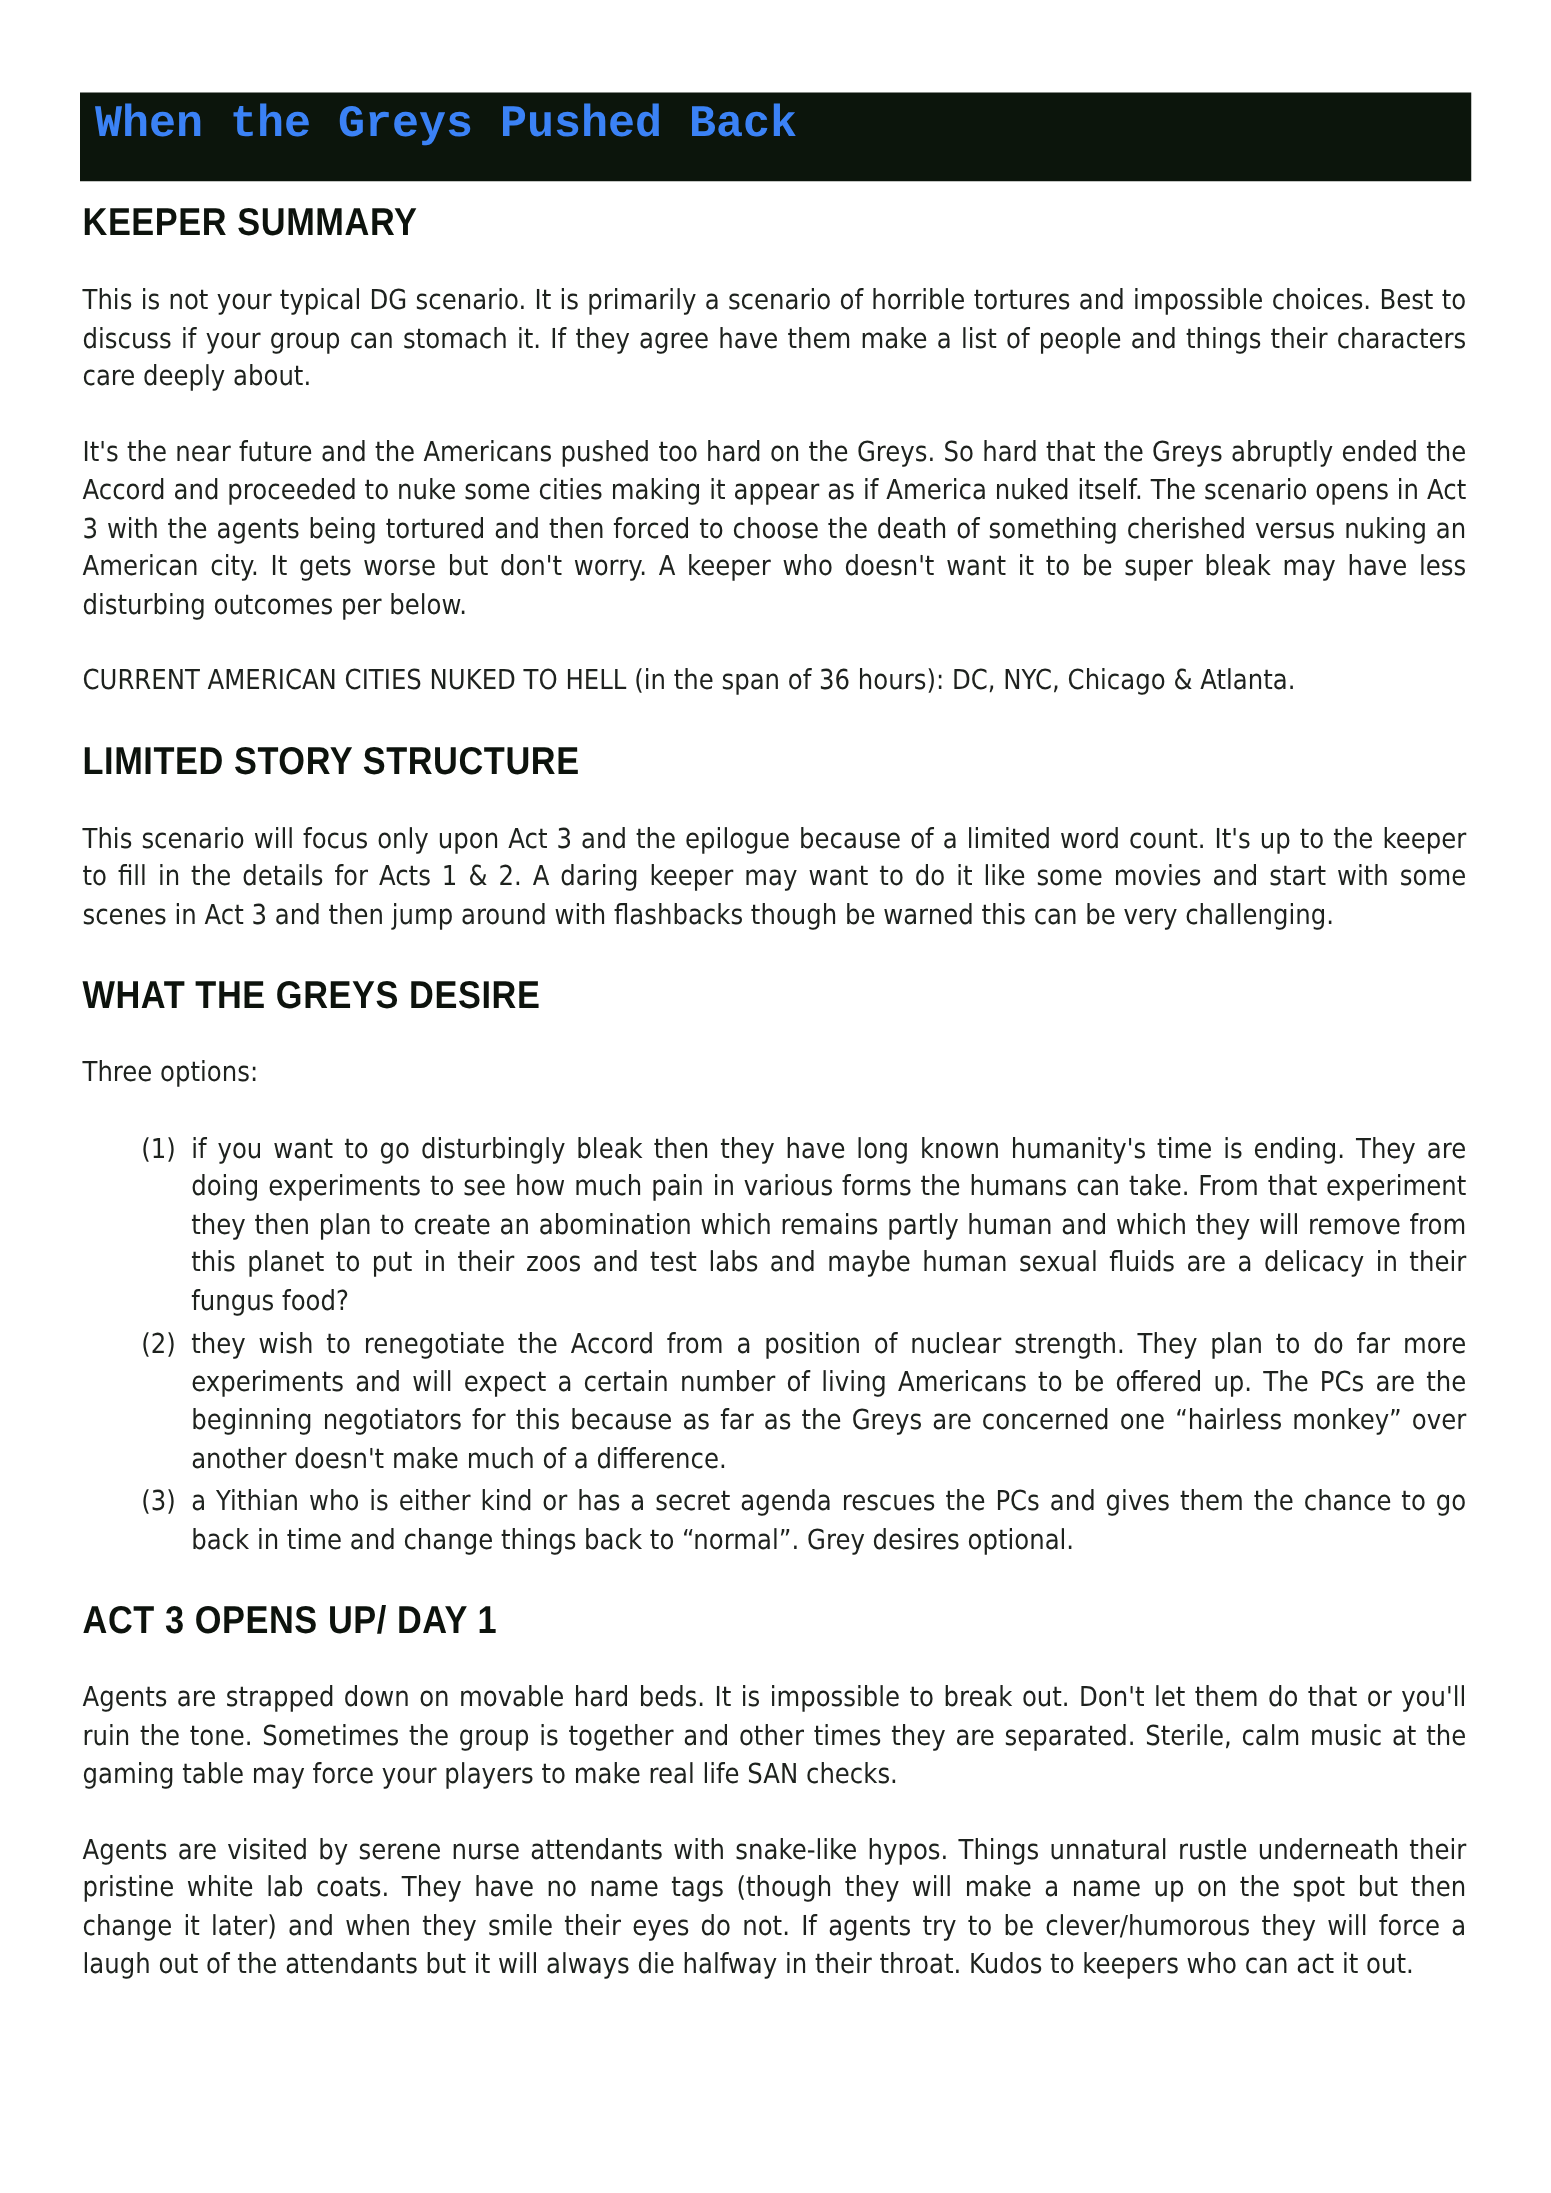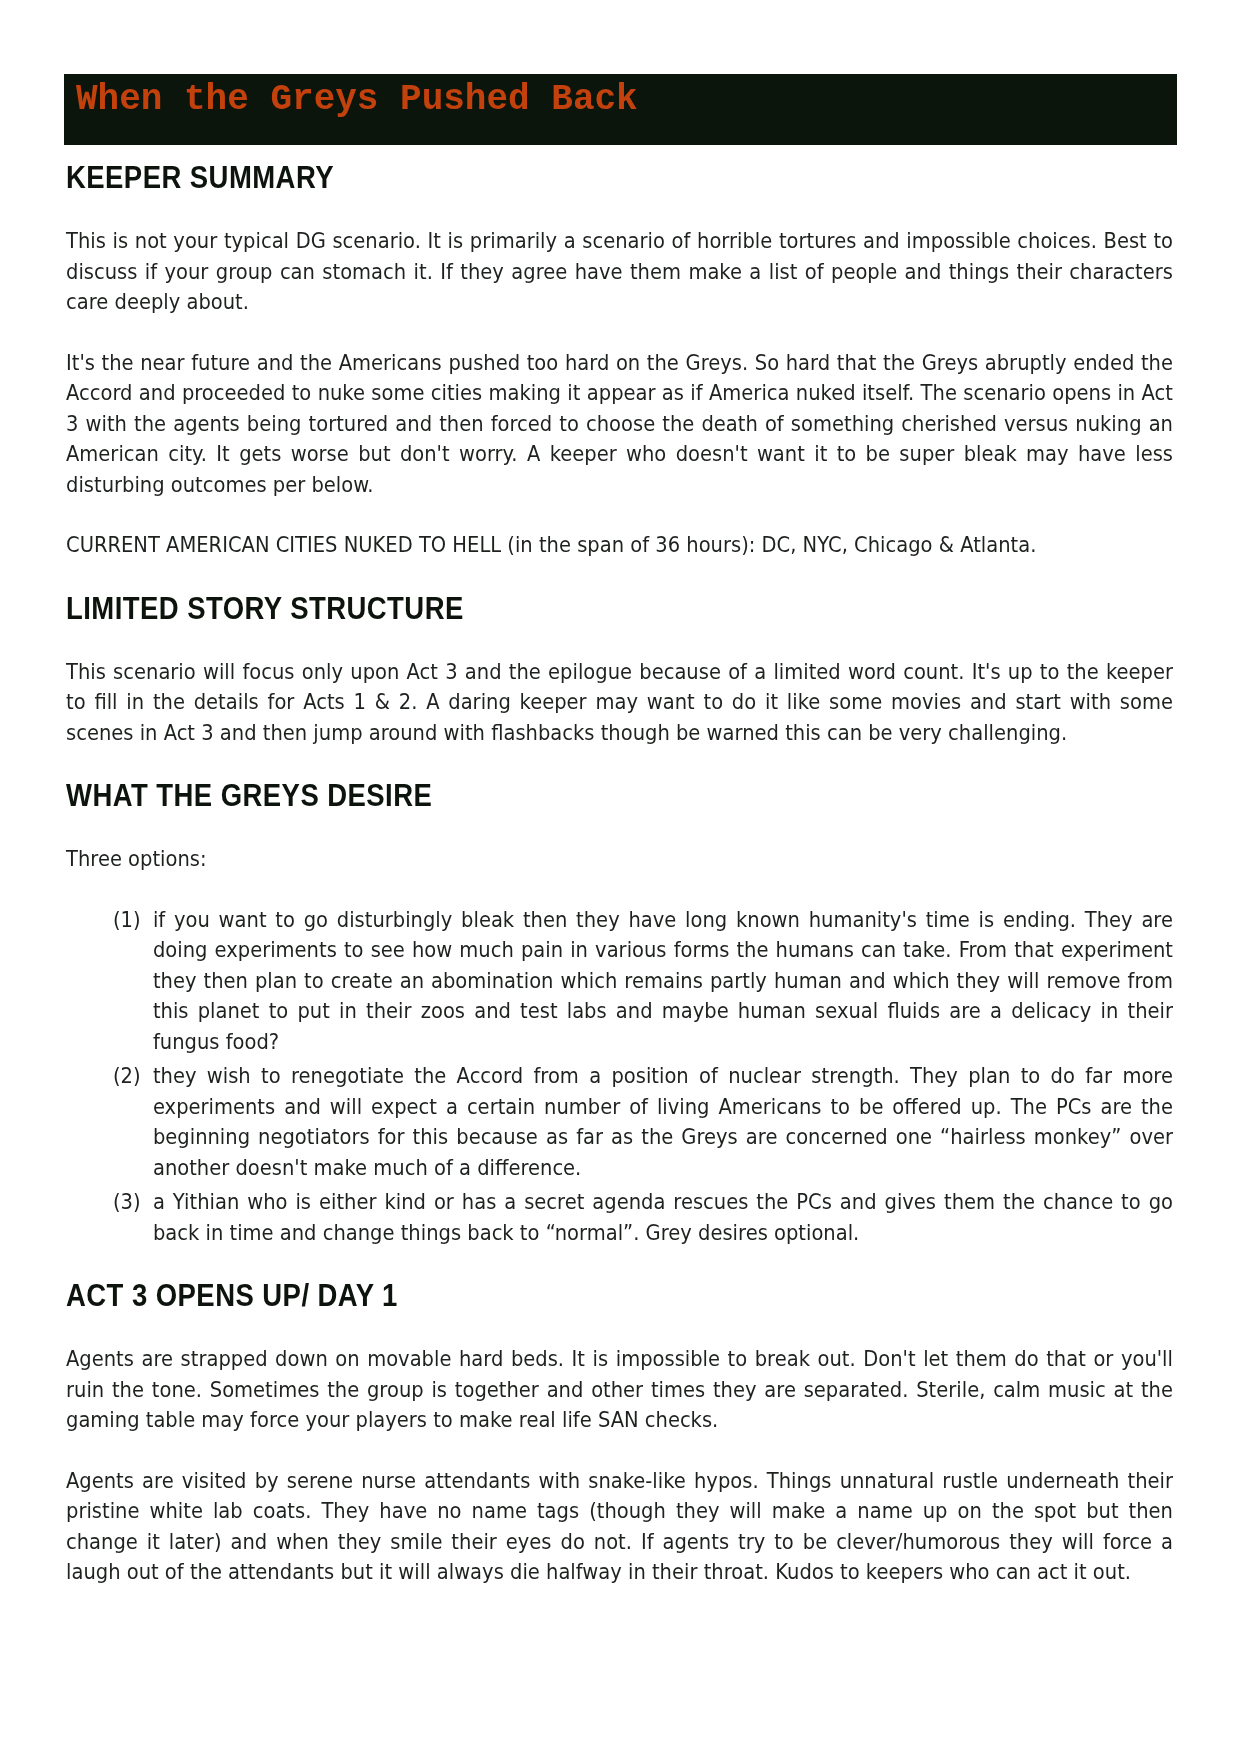--- a/index.html
+++ b/index.html
@@ -25,21 +25,21 @@
     height: 71px;
     background: #0c150c;
     box-sizing: border-box;
     padding: 5px 0 0 12px;
   }
   .title-bar .doc-title {
     font-family: "Liberation Mono", "DejaVu Sans Mono", monospace;
     font-weight: bold;
     font-size: 36px;
     line-height: 42px;
-    color: #c2410c;
+    color: #3b82f6;
     white-space: nowrap;
   }
   
   .content {
     width: 1248px;
     transform: scaleX(0.887);
     transform-origin: 0 0;
   }
   h2.section-heading {
     font-family: "Liberation Sans", "DejaVu Sans", sans-serif;

